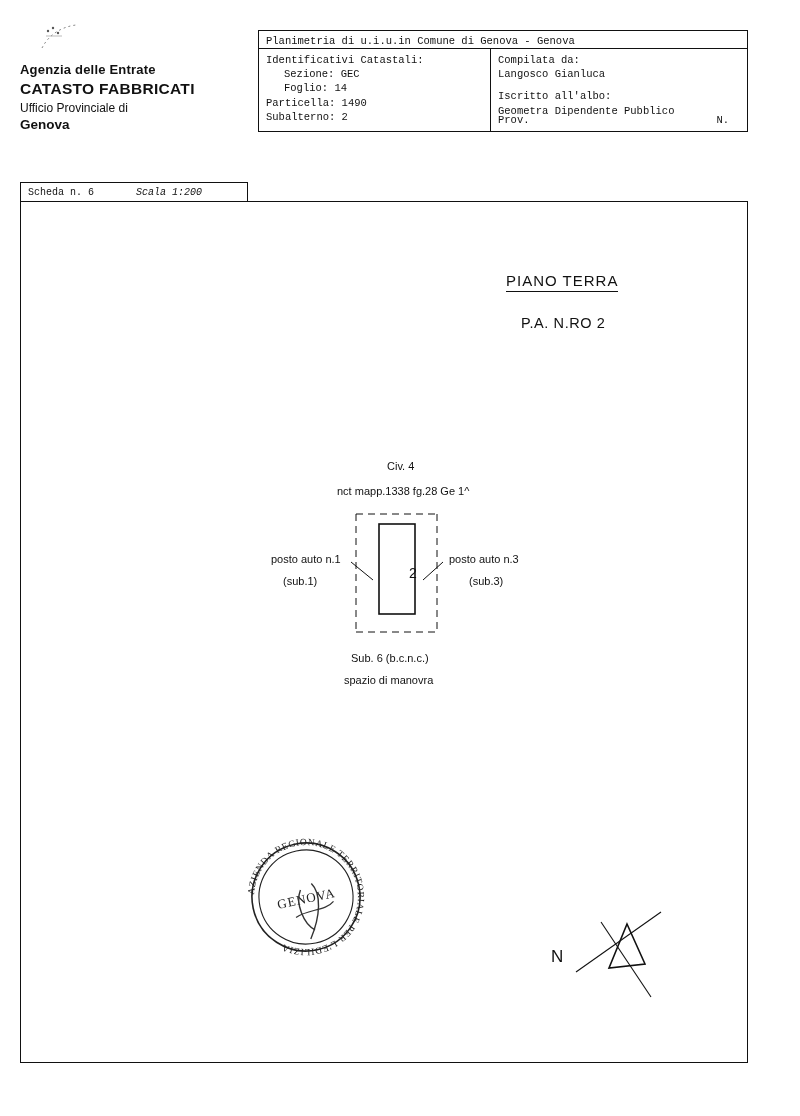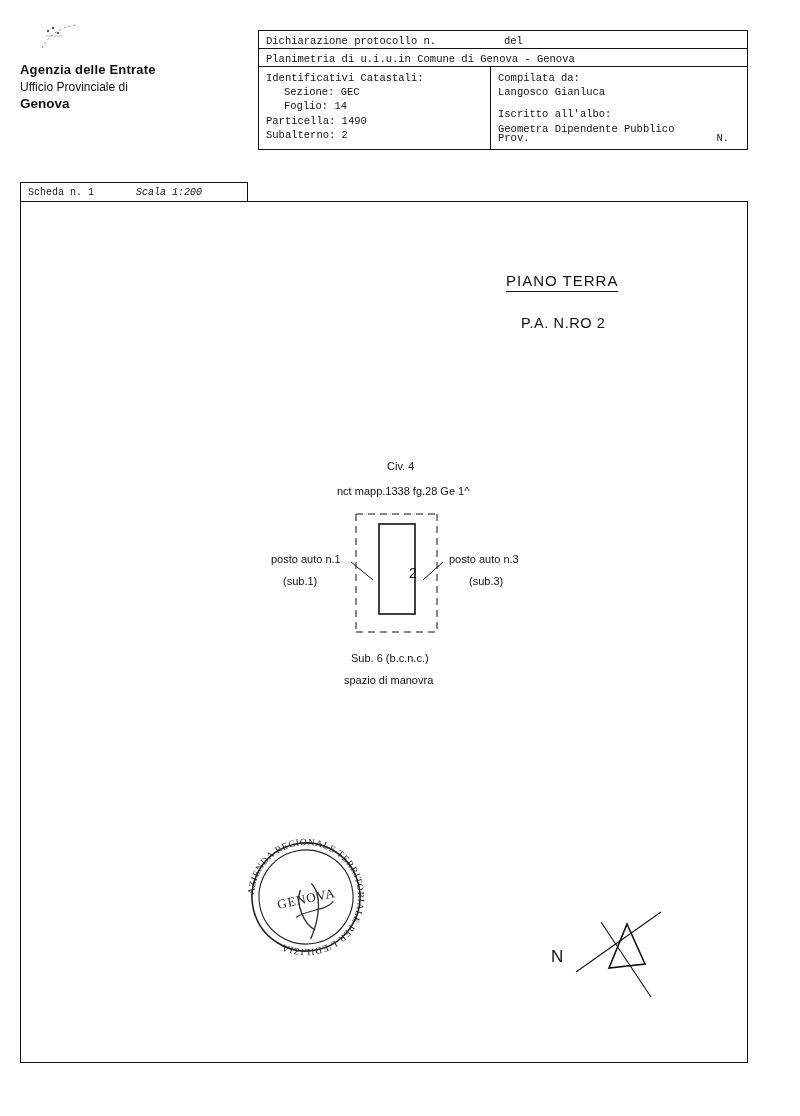--- a/index.html
+++ b/index.html
@@ -248,29 +248,26 @@
 
   <div class="agency-block">
     <svg class="agency-logo" viewBox="0 0 60 34">
       <path d="M4 26 C10 14, 22 5, 38 3" stroke="#888" stroke-width="1" fill="none" stroke-dasharray="2 3"></path>
       <circle cx="10" cy="9" r="1.2" fill="#555"></circle>
       <circle cx="15" cy="6" r="1.2" fill="#555"></circle>
       <circle cx="20" cy="11" r="1.2" fill="#555"></circle>
       <path d="M8 14 L24 14" stroke="#aaa" stroke-width="0.8"></path>
     </svg>
     <div class="agency-name">Agenzia delle Entrate</div>
+    <div class="catasto-name">CATASTO FABBRICATI</div>
     <div class="ufficio">Ufficio Provinciale di</div>
     <div class="citta">Genova</div>
   </div>
 
   <div class="hdr-table">
-    <div class="hdr-row">
-      <span>Dichiarazione protocollo n.</span>
-      <span class="hdr-mid-inline">del</span>
-    </div>
     <div class="hdr-row">
       <span>Planimetria di u.i.u.in Comune di Genova - Genova</span>
     </div>
     <div class="hdr-split">
       <div class="left-col">
         <div class="ind-line">Identificativi Catastali:</div>
         <div class="ind-line ind-indent1">Sezione: GEC</div>
         <div class="ind-line ind-indent1">Foglio: 14</div>
         <div class="ind-line">Particella: 1490</div>
         <div class="ind-line">Subalterno: 2</div>
@@ -282,21 +279,21 @@
         <div class="ind-line">Geometra Dipendente Pubblico</div>
         <div class="prov-row">
           <span>Prov.</span>
           <span class="prov-n">N.</span>
         </div>
       </div>
     </div>
   </div>
 
   <div class="scheda-bar">
-    <span class="sb-left">Scheda n. 1</span>
+    <span class="sb-left">Scheda n. 6</span>
     <span class="sb-right">Scala 1:200</span>
   </div>
 
   <div class="drawing-frame">
 
     <div class="floor-title">PIANO TERRA</div>
     <div class="pa-title">P.A. N.RO 2</div>
 
     <div class="civ-label">Civ. 4</div>
     <div class="nct-label">nct mapp.1338 fg.28 Ge 1^</div>

